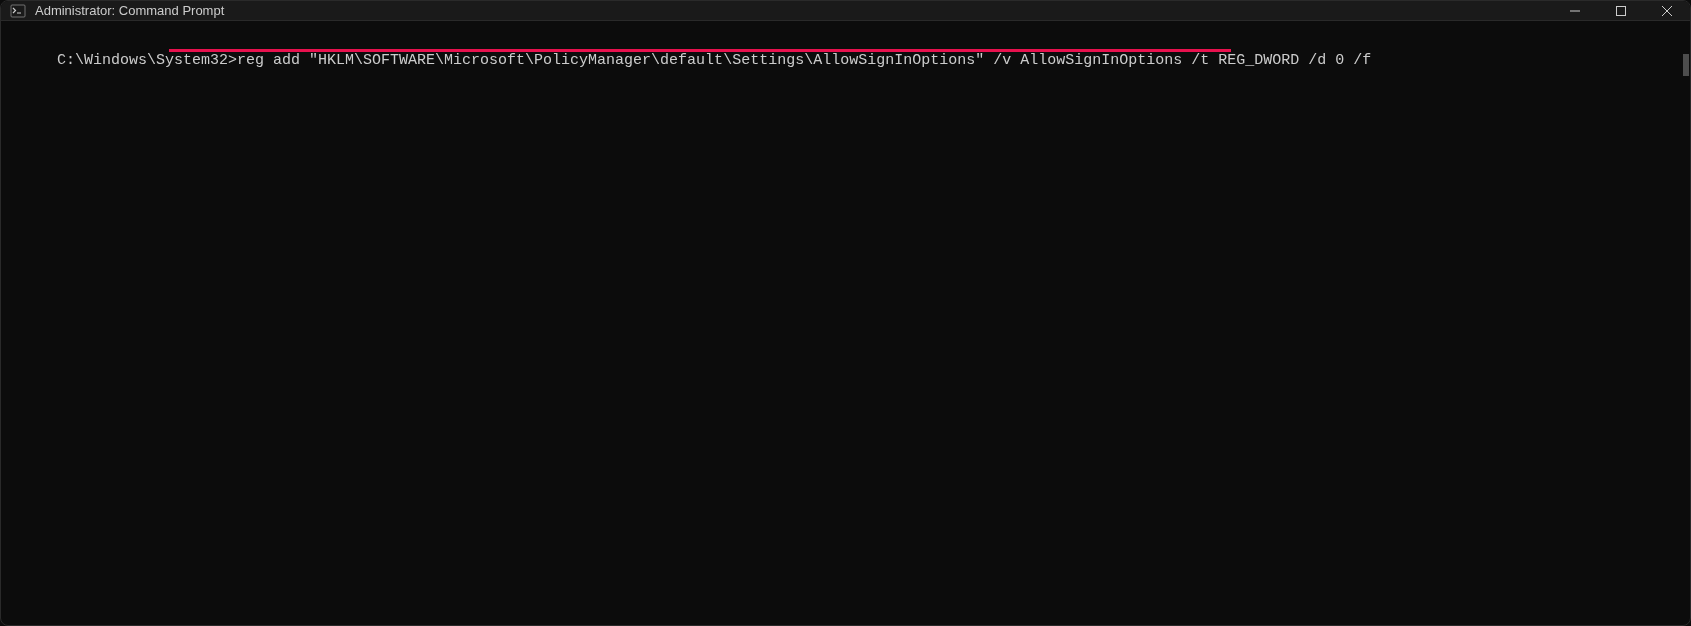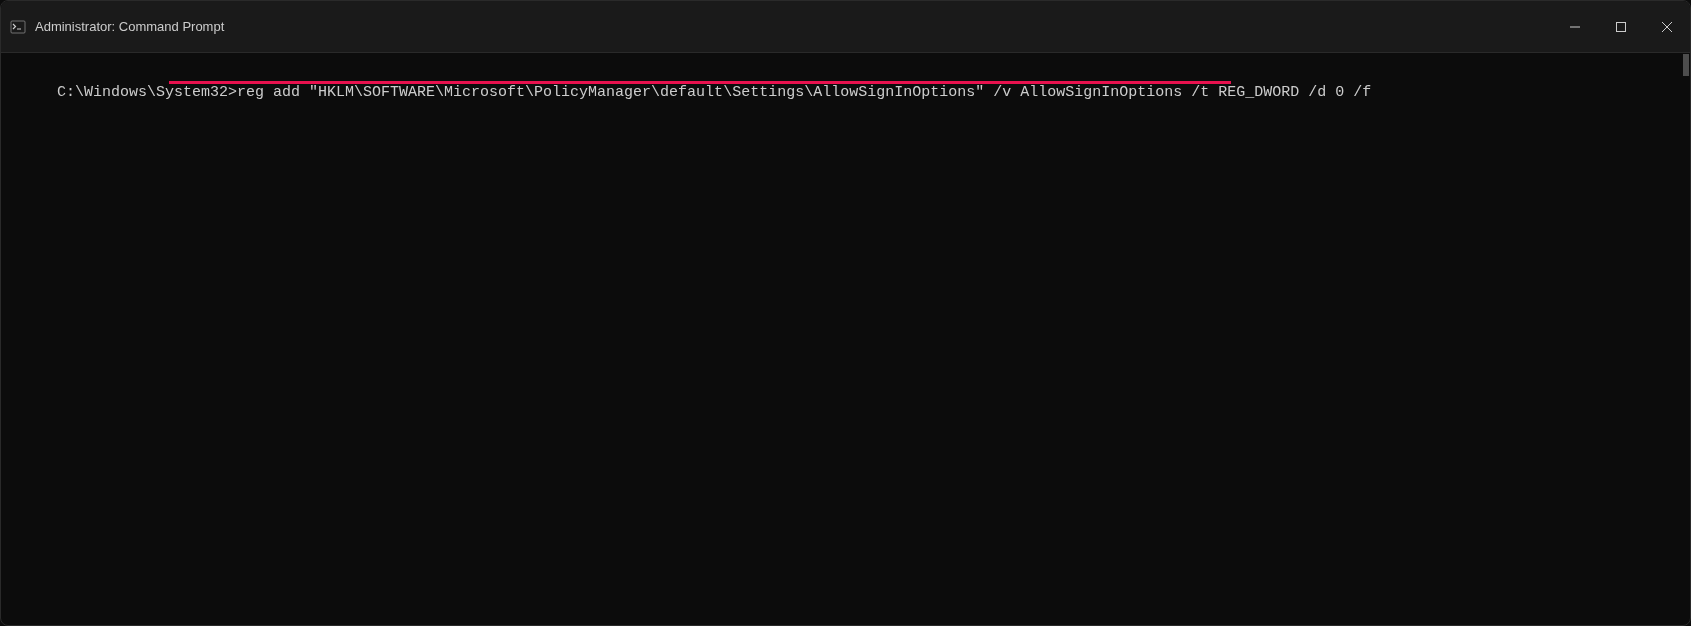--- a/index.html
+++ b/index.html
@@ -19,21 +19,21 @@
       width: 100%;
       height: 100%;
       background: #0c0c0c;
       border: 1px solid #2a2a2a;
       border-radius: 8px;
       overflow: hidden;
       display: flex;
       flex-direction: column;
     }
     .titlebar {
-      height: 52px;
+      height: 20px;
       background: #1a1a1a;
       display: flex;
       align-items: center;
       padding: 0 0 0 8px;
       user-select: none;
       border-bottom: 1px solid #2a2a2a;
     }
     .titlebar-icon {
       width: 18px;
       height: 18px;

